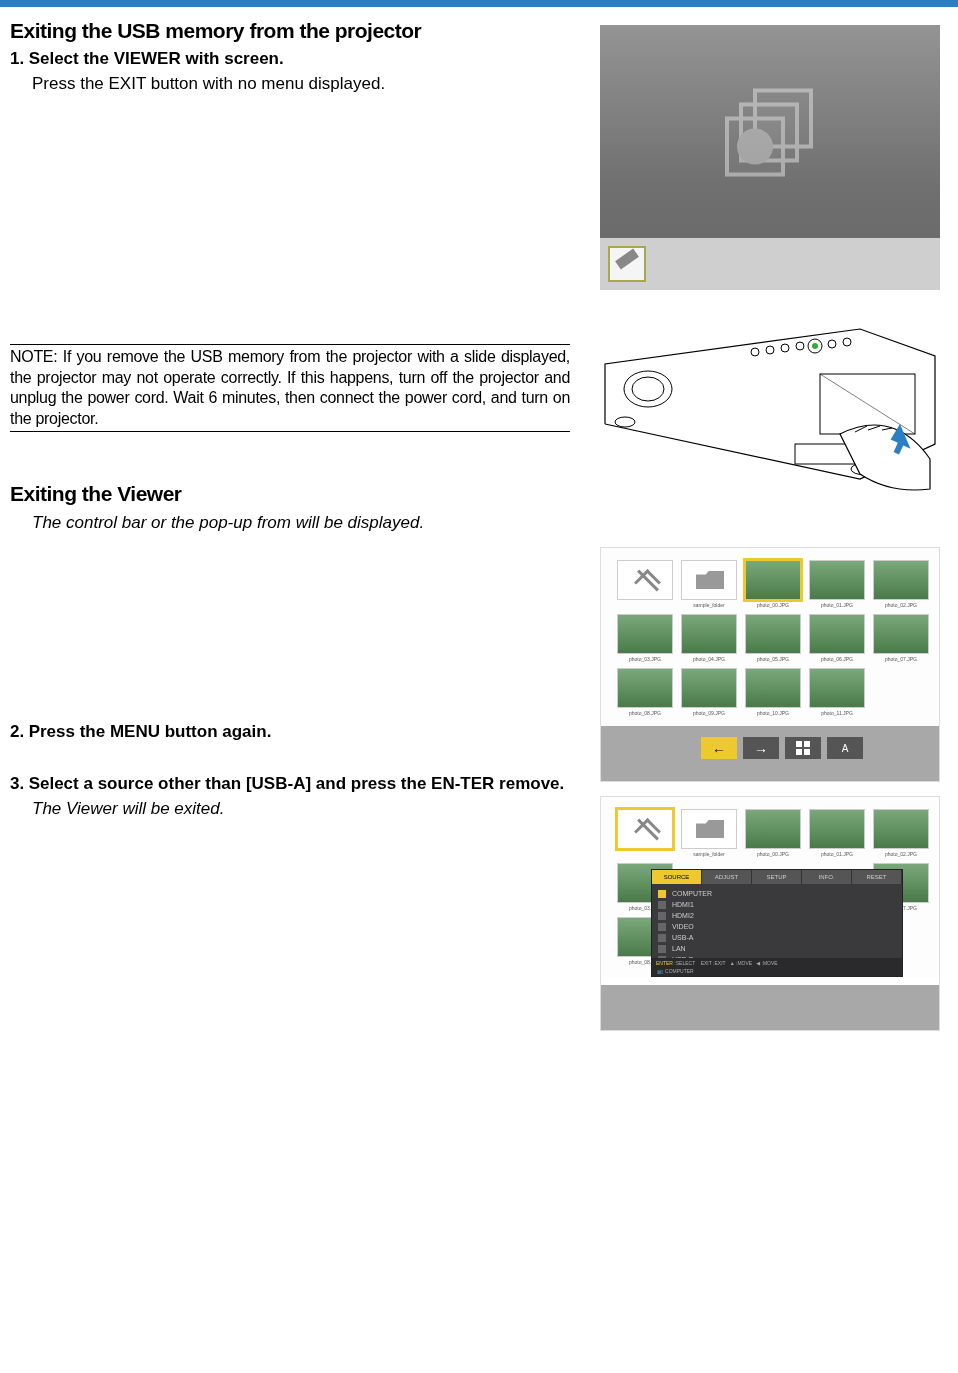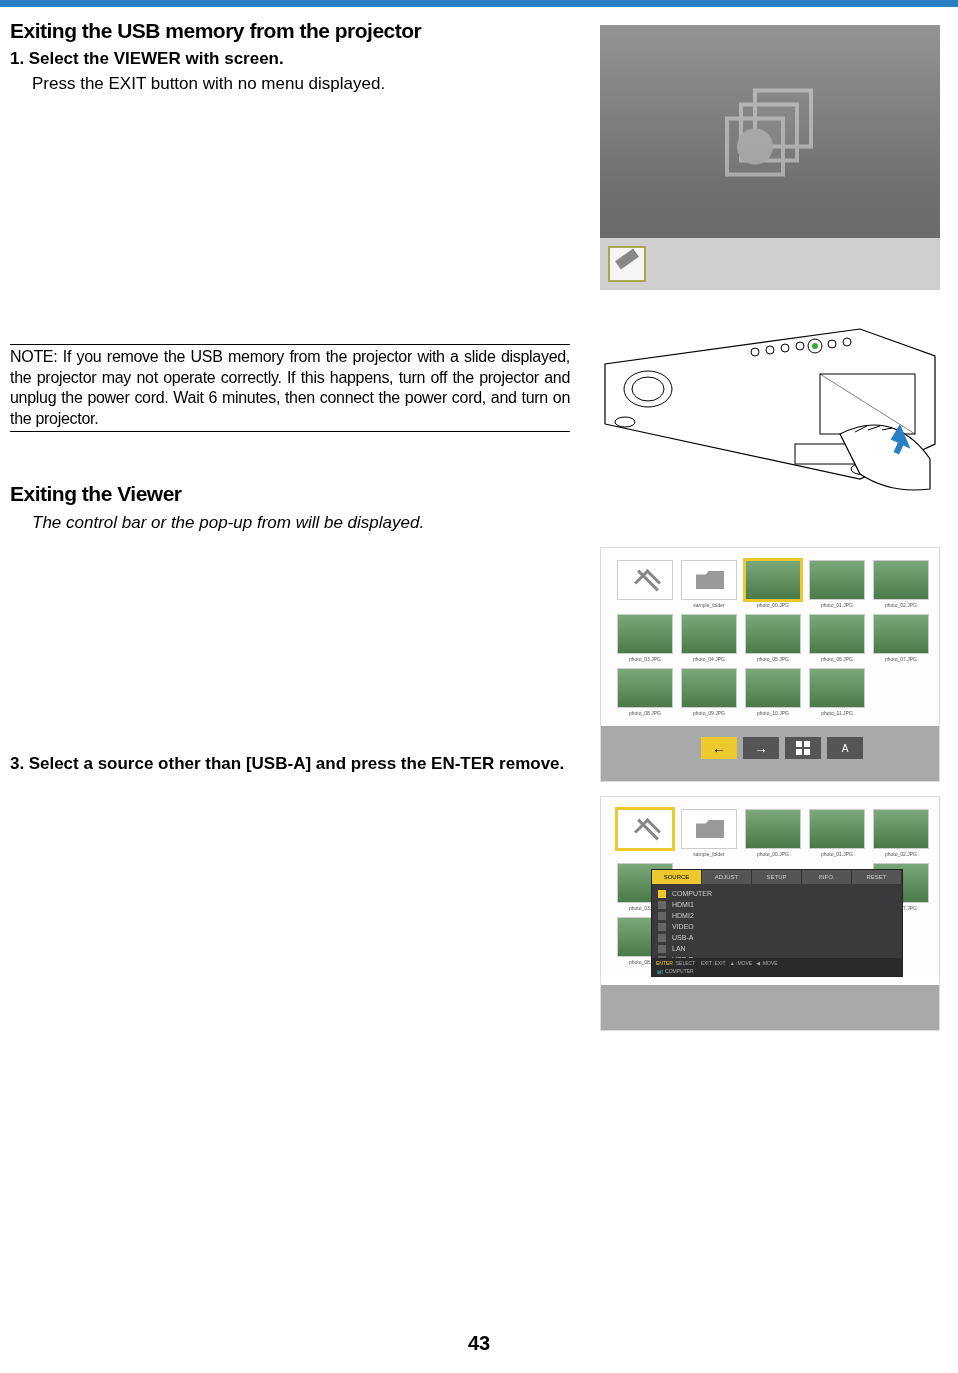--- a/index.html
+++ b/index.html
@@ -251,29 +251,34 @@
 
       <h2 class="section-heading">Exiting the Viewer</h2>
 
       <div class="step-block">
         <div class="step-body italic">The control bar or the pop-up from will be displayed.</div>
       </div>
 
       <div style="height:185px;"></div>
 
       <div class="step-block">
+        <div class="step-row">
+          <span class="step-num">2.</span>
+          <span class="step-title"> Press the MENU button again.</span>
+        </div>
       </div>
 
       <div class="spacer-sm"></div>
 
       <div class="step-block">
         <div class="step-row" style="text-align:justify;">
           <span class="step-num">3.</span>
           <span class="step-title">Select a source other than [USB-A] and press the EN-TER remove.</span>
         </div>
+        <div class="step-body italic">The Viewer will be exited.</div>
       </div>
 
     </div>
 
     <div class="right-col">
 
       <div class="fig fig1" style="margin-top:6px;">
         <div class="fig1-inner"></div>
         <div class="fig1-center">
           <div class="stack s1"></div>
@@ -426,14 +431,13 @@
             &nbsp;📺 <span>COMPUTER</span>
           </div>
         </div>
 
         <div class="fig4-bar"></div>
       </div>
 
     </div>
   </div>
 
-  <div class="page-num">43</div>
 </div>
 
 </body></html>

